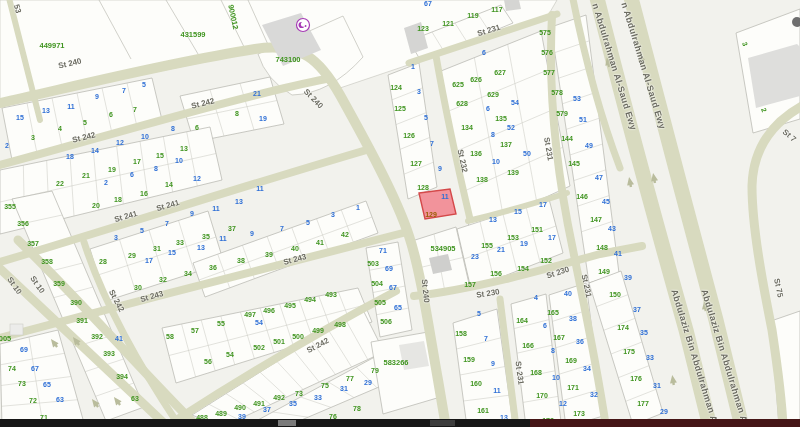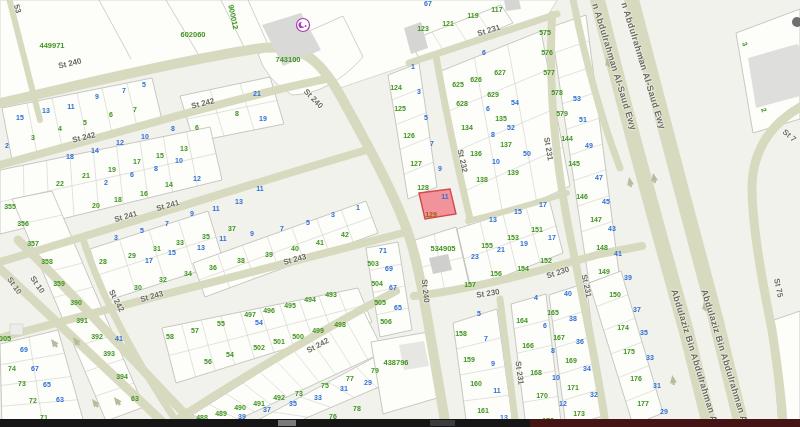--- a/index.html
+++ b/index.html
@@ -370,25 +370,25 @@
       <span class="lbl b" style="left: 568px; top: 293px; transform: translate(-50%, -50%) rotate(0deg);">40</span>
       <span class="lbl b" style="left: 573px; top: 318px; transform: translate(-50%, -50%) rotate(0deg);">38</span>
       <span class="lbl b" style="left: 580px; top: 341px; transform: translate(-50%, -50%) rotate(0deg);">36</span>
       <span class="lbl b" style="left: 587px; top: 368px; transform: translate(-50%, -50%) rotate(0deg);">34</span>
       <span class="lbl b" style="left: 594px; top: 394px; transform: translate(-50%, -50%) rotate(0deg);">32</span>
       <span class="lbl b" style="left: 545px; top: 325px; transform: translate(-50%, -50%) rotate(0deg);">6</span>
       <span class="lbl b" style="left: 553px; top: 350px; transform: translate(-50%, -50%) rotate(0deg);">8</span>
       <span class="lbl b" style="left: 556px; top: 377px; transform: translate(-50%, -50%) rotate(0deg);">10</span>
       <span class="lbl b" style="left: 563px; top: 403px; transform: translate(-50%, -50%) rotate(0deg);">12</span>
       <span class="lbl lm" style="left: 52px; top: 46px; transform: translate(-50%, -50%) rotate(0deg);">449971</span>
-      <span class="lbl lm" style="left: 193px; top: 35px; transform: translate(-50%, -50%) rotate(0deg);">602060</span>
+      <span class="lbl lm" style="left: 193px; top: 35px; transform: translate(-50%, -50%) rotate(0deg);">431599</span>
       <span class="lbl lm" style="left: 233px; top: 17px; transform: translate(-50%, -50%) rotate(78deg);">900012</span>
       <span class="lbl lm" style="left: 288px; top: 60px; transform: translate(-50%, -50%) rotate(0deg);">743100</span>
       <span class="lbl lm" style="left: 443px; top: 249px; transform: translate(-50%, -50%) rotate(0deg);">534905</span>
-      <span class="lbl lm" style="left: 396px; top: 363px; transform: translate(-50%, -50%) rotate(0deg);">438796</span>
+      <span class="lbl lm" style="left: 396px; top: 363px; transform: translate(-50%, -50%) rotate(0deg);">583266</span>
       <span class="lbl lm" style="left: 5px; top: 339px; transform: translate(-50%, -50%) rotate(0deg);">005</span>
       <span class="lbl st" style="left: 70px; top: 64px; transform: translate(-50%, -50%) rotate(-13deg);">St 240</span>
       <span class="lbl st" style="left: 313px; top: 99px; transform: translate(-50%, -50%) rotate(46deg);">St 240</span>
       <span class="lbl st" style="left: 425px; top: 291px; transform: translate(-50%, -50%) rotate(84deg);">St 240</span>
       <span class="lbl st" style="left: 203px; top: 104px; transform: translate(-50%, -50%) rotate(-14deg);">St 242</span>
       <span class="lbl st" style="left: 84px; top: 138px; transform: translate(-50%, -50%) rotate(-14deg);">St 242</span>
       <span class="lbl st" style="left: 116px; top: 301px; transform: translate(-50%, -50%) rotate(62deg);">St 242</span>
       <span class="lbl st" style="left: 318px; top: 346px; transform: translate(-50%, -50%) rotate(-28deg);">St 242</span>
       <span class="lbl st" style="left: 126px; top: 217px; transform: translate(-50%, -50%) rotate(-16deg);">St 241</span>
       <span class="lbl st" style="left: 168px; top: 206px; transform: translate(-50%, -50%) rotate(-16deg);">St 241</span>

